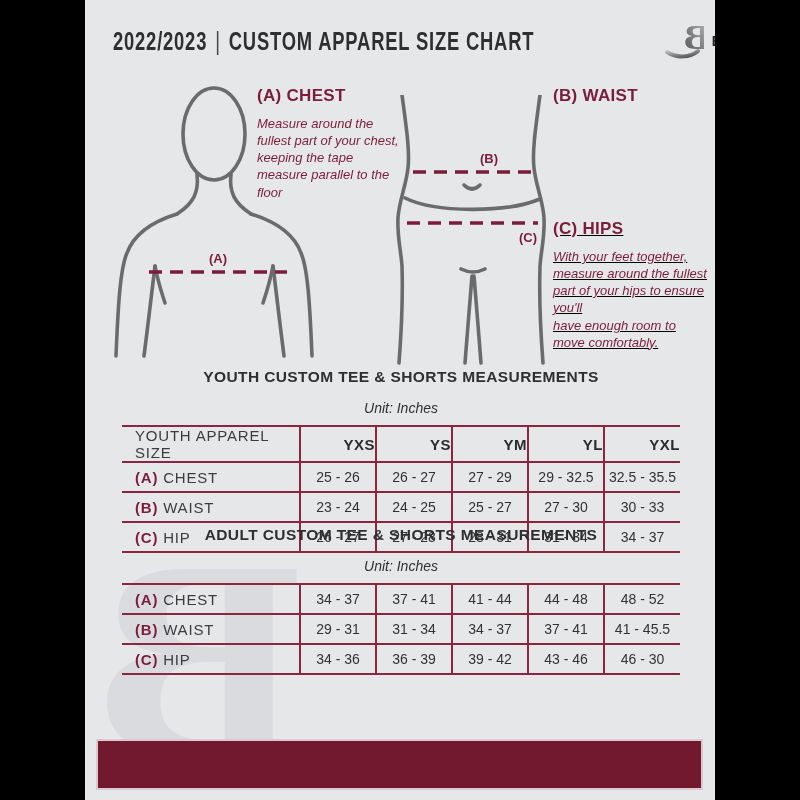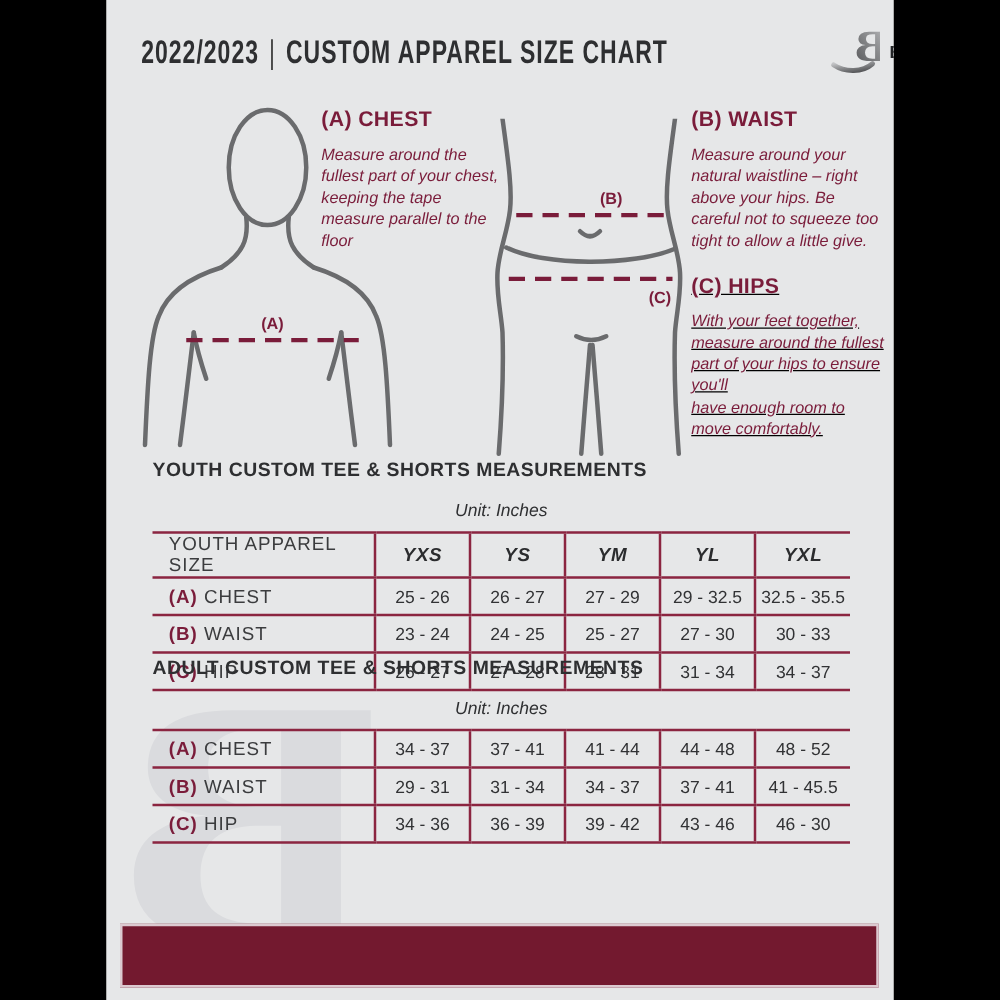--- a/index.html
+++ b/index.html
@@ -36,31 +36,31 @@
 
   .fig{position:absolute;}
   .fig-chest{left:24px; top:82px;}
   .fig-waist{left:300px; top:95px;}
   .body-line{fill:none; stroke:var(--figure-gray,#6A6B6D); stroke-width:3.6; stroke-linecap:round;}
   .dash-line{fill:none; stroke:var(--maroon-text,#7A1C3A); stroke-width:3.4; stroke-dasharray:13 8; stroke-linecap:butt;}
   .marker-text{font-family:"Liberation Sans",sans-serif; font-weight:bold; font-size:13px; fill:var(--maroon-text,#7A1C3A);}
 
   
   .tbl-block{position:absolute; left:37px; width:558px; z-index:1;}
-  .tbl-title{font-weight:bold; font-size:15.5px; letter-spacing:0.4px; color:var(--ink,#2E2F31);}
+  .tbl-title{text-align:center; font-weight:bold; font-size:15.5px; letter-spacing:0.4px; color:var(--ink,#2E2F31);}
   .tbl-unit{text-align:center; font-style:italic; font-size:14px; color:#2F3032; margin-top:14px;}
   table.size-table{border-collapse:collapse; table-layout:fixed; width:558px; margin-top:9px;}
   .size-table col.c-label{width:178px;}
   .size-table col.c-size{width:76px;}
   .size-table td{border-top:2px solid var(--table-border,#8B2540); border-bottom:2px solid var(--table-border,#8B2540);
     height:30px; vertical-align:middle; background:transparent;}
   .size-table td + td{border-left:2px solid var(--table-border,#8B2540);}
   .size-table tr.hdr td{height:31px;}
   .cell-label{padding-left:13px; font-size:15px; color:var(--cell-ink,#3B3C3E); letter-spacing:0.8px; text-align:left;}
-  .cell-size{font-weight:bold; font-size:15px; color:#2B2C2E; text-align:center; letter-spacing:0.5px;font-style:italic;}
+  .cell-size{font-weight:bold; font-size:15px; color:#2B2C2E; text-align:right; letter-spacing:0.5px;}
   .cell-val{font-size:14px; color:#313234; text-align:center;}
   .row-prefix{font-weight:bold; color:var(--maroon-text,#7A1C3A);}
   .yt{top:368px;} .at{top:526px;}
 
   
   .footer-bar{position:absolute; left:11px; top:739px; width:607px; height:51px;
     background:var(--maroon,#73192F); border:2px solid #DCC9D0; z-index:2;}
 </style>
 </head>
 <body>
@@ -118,21 +118,20 @@
       <path class="dash-line" d="M 22 128 L 153 128"></path>
       <text class="marker-text" x="143" y="147" text-anchor="middle">(C)</text>
     </svg>
 
     <div class="sec sec-chest">
       <div class="sec-heading">(A) CHEST</div>
       <div class="sec-body">Measure around the fullest part of your chest, keeping the tape measure parallel to the floor</div>
     </div>
     <div class="sec sec-waist">
       <div class="sec-heading">(B) WAIST</div>
-      <div class="sec-body">Measure around your natural waistline – right above your hips. Be careful not to squeeze too tight to allow a little give.</div>
     </div>
     <div class="sec sec-hips">
       <div class="sec-heading">(C) HIPS</div>
       <div class="sec-body">With your feet together, measure around the fullest part of your hips to ensure you'll
 have enough room to move comfortably.</div>
     </div>
 
     <div class="tbl-block yt">
       <div class="tbl-title">YOUTH CUSTOM TEE &amp; SHORTS MEASUREMENTS</div>
       <div class="tbl-unit">Unit: Inches</div>

